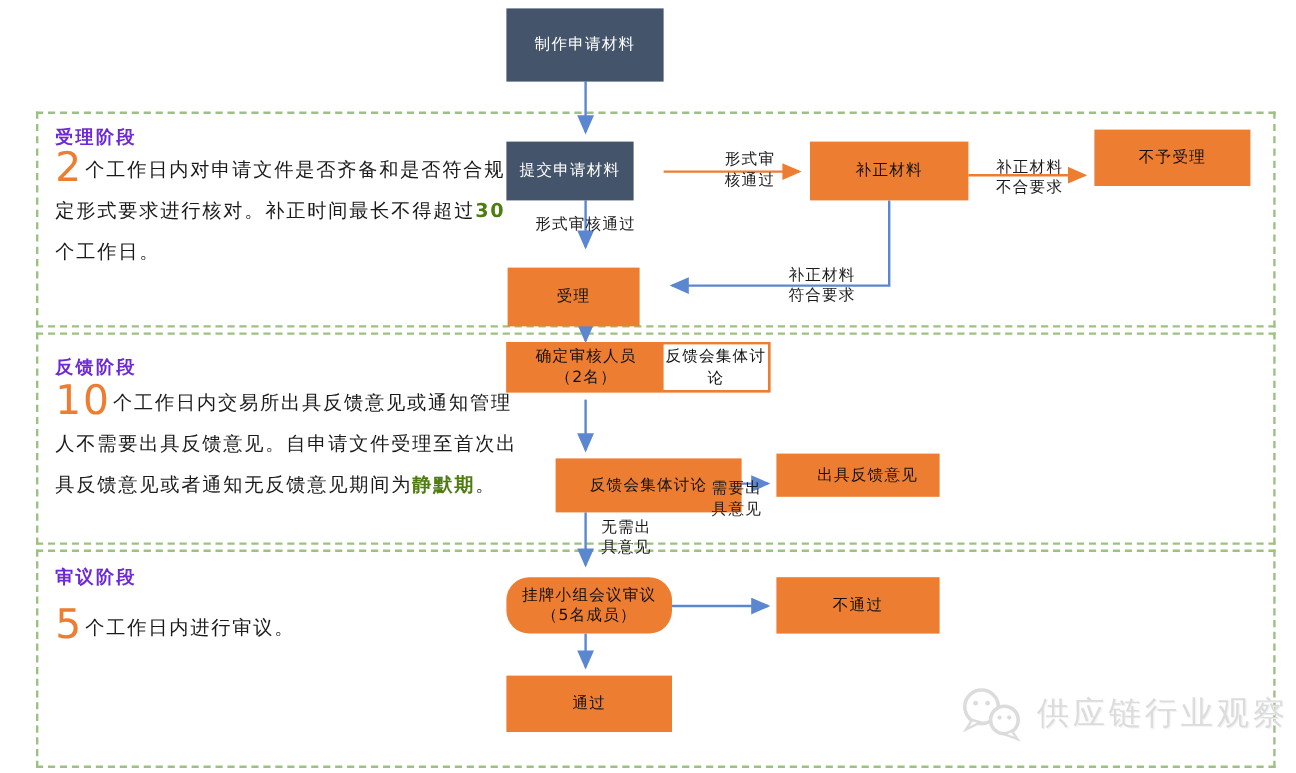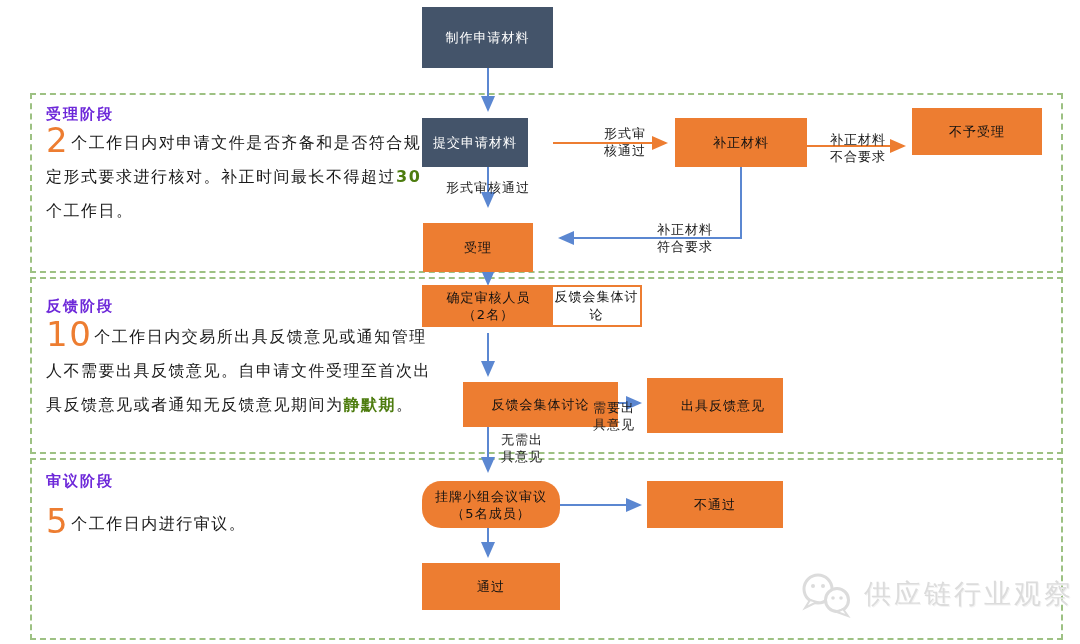--- a/index.html
+++ b/index.html
@@ -82,21 +82,21 @@
   <div class="node orange" style="left:912px;top:108px;width:130px;height:47px;">不予受理</div>
   <div class="node orange" style="left:423px;top:223px;width:110px;height:49px;">受理</div>
 
   <div class="combo" style="left:422px;top:285px;width:220px;height:42px;">
     <div class="left">确定审核人员
 （2名）</div>
     <div class="right">反馈会集体讨论</div>
   </div>
 
   <div class="node orange" style="left:423px;top:382px;width:155px;height:45px;margin-left:40px;">反馈会集体讨论</div>
-  <div class="node orange" style="left:647px;top:378px;width:136px;height:55px;padding-left:16px;">出具反馈意见</div>
+  <div class="node orange" style="left:647px;top:378px;width:136px;height:36px;padding-left:16px;">出具反馈意见</div>
   <div class="node orange" style="left:422px;top:481px;width:138px;height:47px;border-radius:19px;">挂牌小组会议审议
 （5名成员）</div>
   <div class="node orange" style="left:647px;top:481px;width:136px;height:47px;">不通过</div>
   <div class="node orange" style="left:422px;top:563px;width:138px;height:47px;">通过</div>
 
   <div class="elabel" style="left:625px;top:142px;">形式审
 核通过</div>
   <div class="elabel" style="left:488px;top:187px;">形式审核通过</div>
   <div class="elabel" style="left:858px;top:148px;">补正材料
 不合要求</div>

